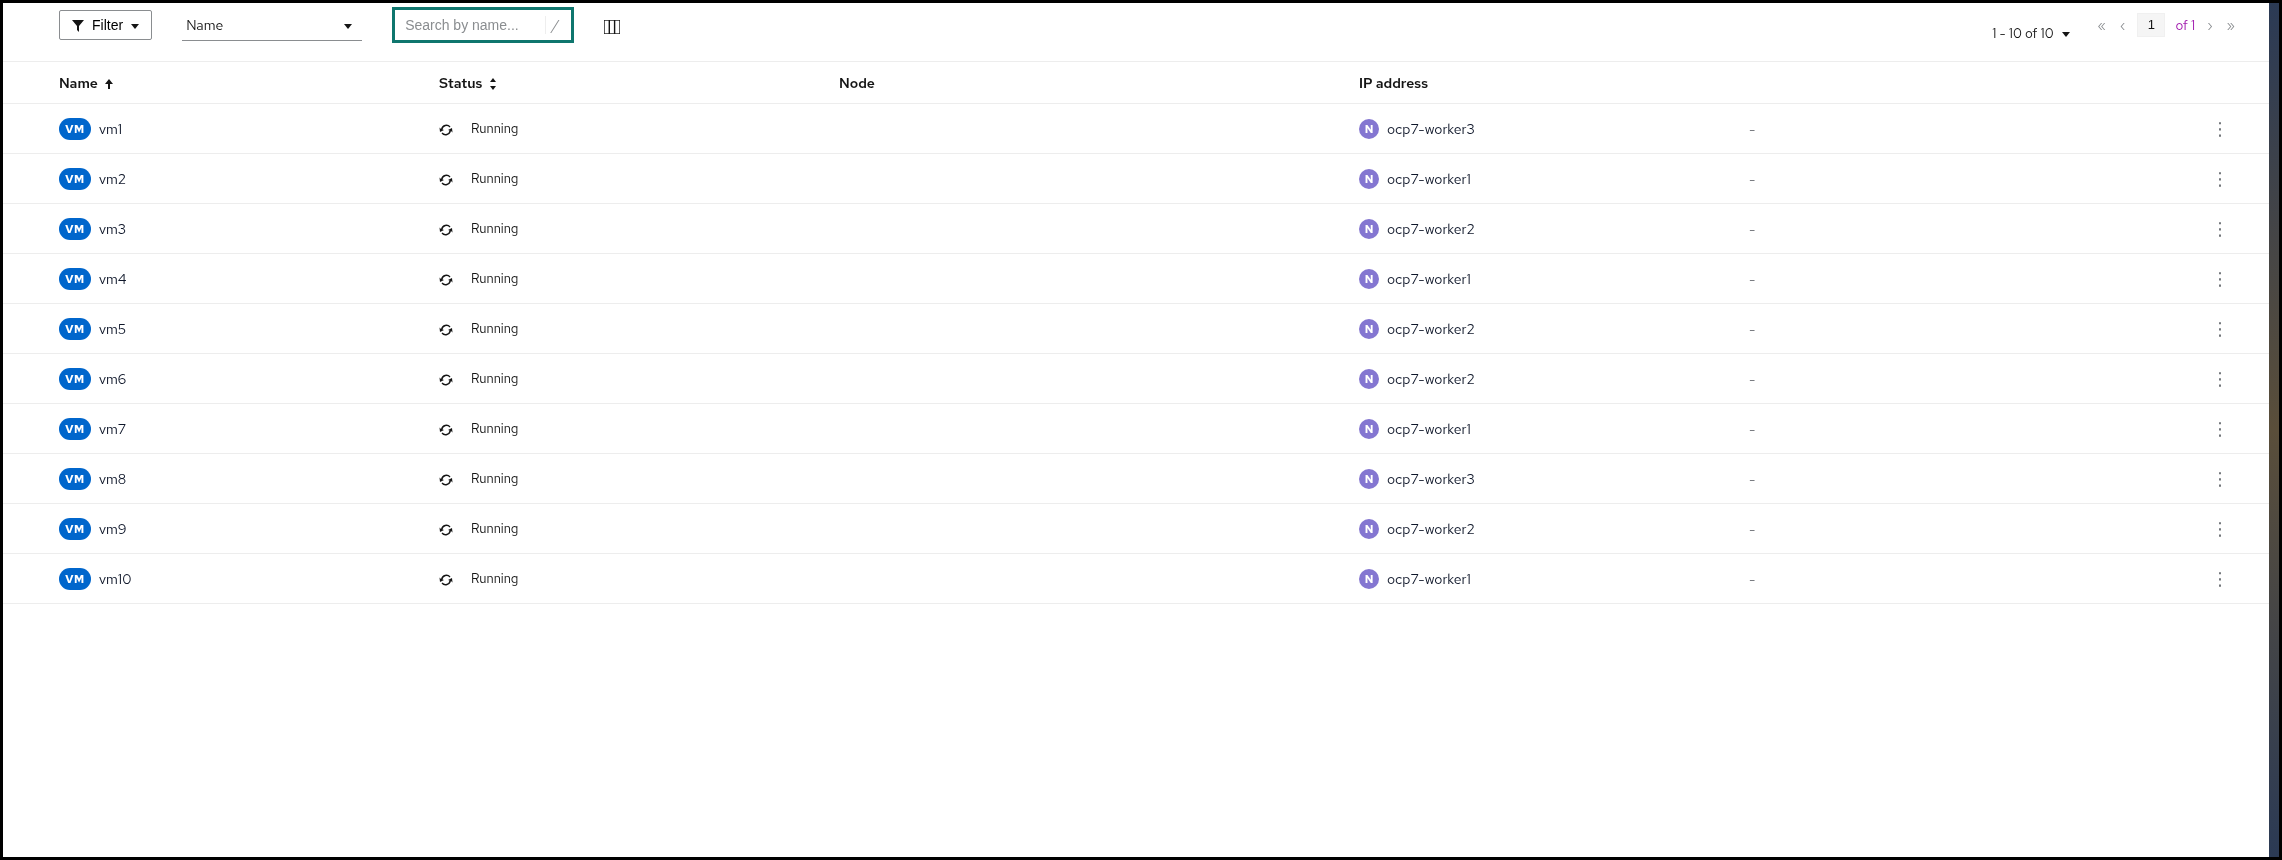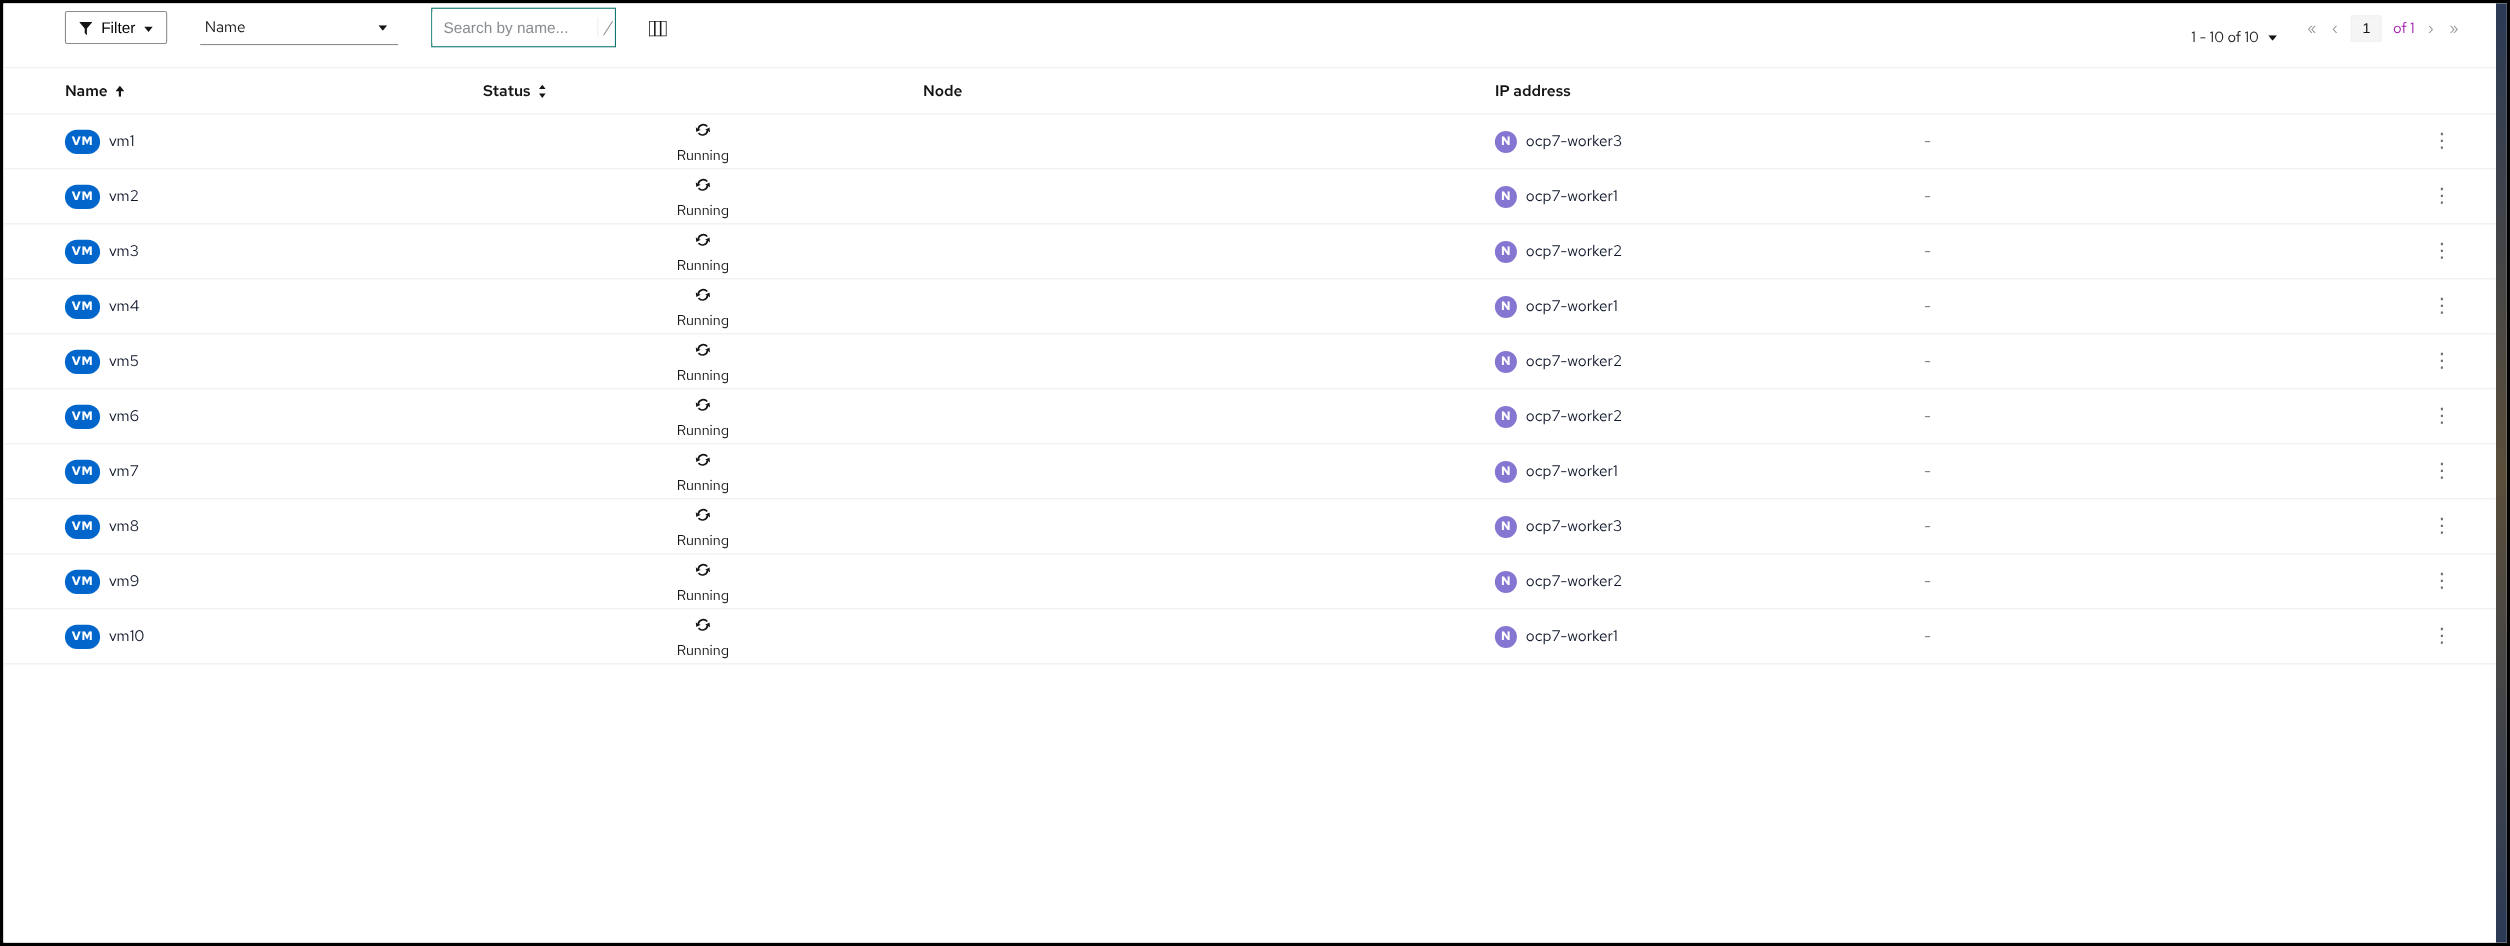--- a/index.html
+++ b/index.html
@@ -68,21 +68,21 @@
     gap: 12px;
     cursor: pointer;
   }
   .btn-primary .caret-down {
     display: inline-block;
   }
 
   
   .toolbar {
     display: flex;
-    align-items: flex-end;
+    align-items: flex-start;
     padding: 4px 32px 10px 56px;
     gap: 31px;
   }
   .toolbar-left { display: flex; align-items: center; gap: 30px; }
   .toolbar-right { margin-left: auto; display: flex; align-items: center; gap: 26px; font-size: 13.5px; color: #151515; }
 
   .btn-outline {
     border: 1px solid #8a8d90;
     background: #fff;
     padding: 6px 12px;
@@ -100,22 +100,22 @@
     border-bottom: 1px solid #8a8d90;
     padding: 6px 10px 6px 4px;
     min-width: 180px;
     justify-content: space-between;
     cursor: pointer;
   }
 
   .search-wrap {
     display: inline-flex;
     align-items: center;
-    border: 1px solid #0f766e;
-    padding: 0 2px 0 0;
+    border: 3px solid #0f766e;
+    padding: 0 12px 0 0;
     height: 36px;
   }
   .search-wrap input {
     border: none;
     outline: none;
     padding: 6px 10px;
     font-size: 14px;
     width: 150px;
     color: #6a6e73;
   }
@@ -192,24 +192,23 @@
   .badge-vm { background: #0066cc; letter-spacing: 0.5px; }
   .badge-node {
     background: #8476d1;
     width: 20px; height: 20px; min-width: 20px;
     border-radius: 50%;
     padding: 0;
   }
   .status-cell {
     display: inline-flex;
     align-items: center;
-    gap: 6px;
+    gap: 18px;
     color: #151515;
     font-size: 13px;
-    flex-direction: column;
   }
   .ip-cell { color: #6a6e73; }
   .kebab {
     cursor: pointer;
     color: #6a6e73;
     font-size: 18px;
     text-align: right;
     padding-right: 8px;
   }
 

